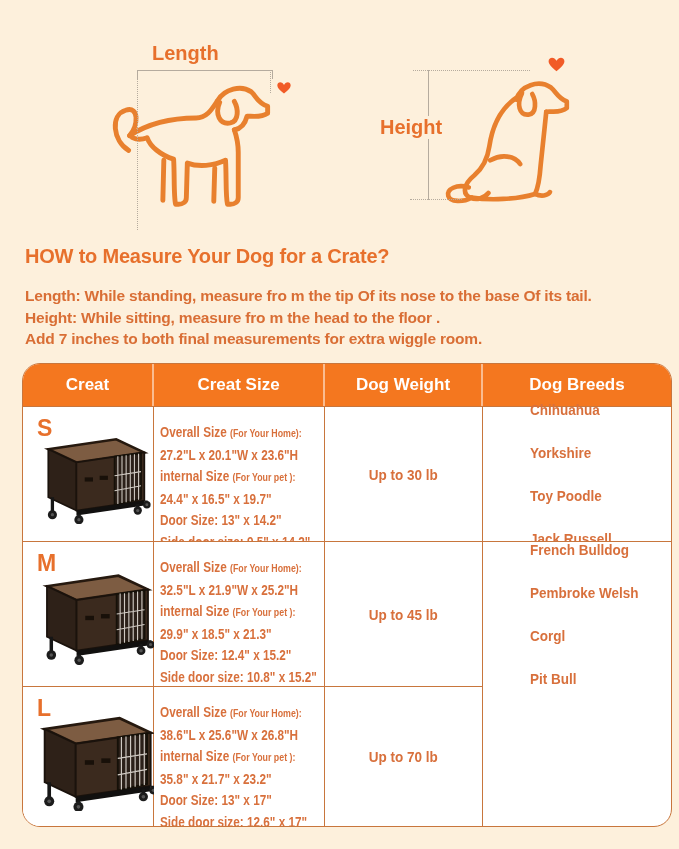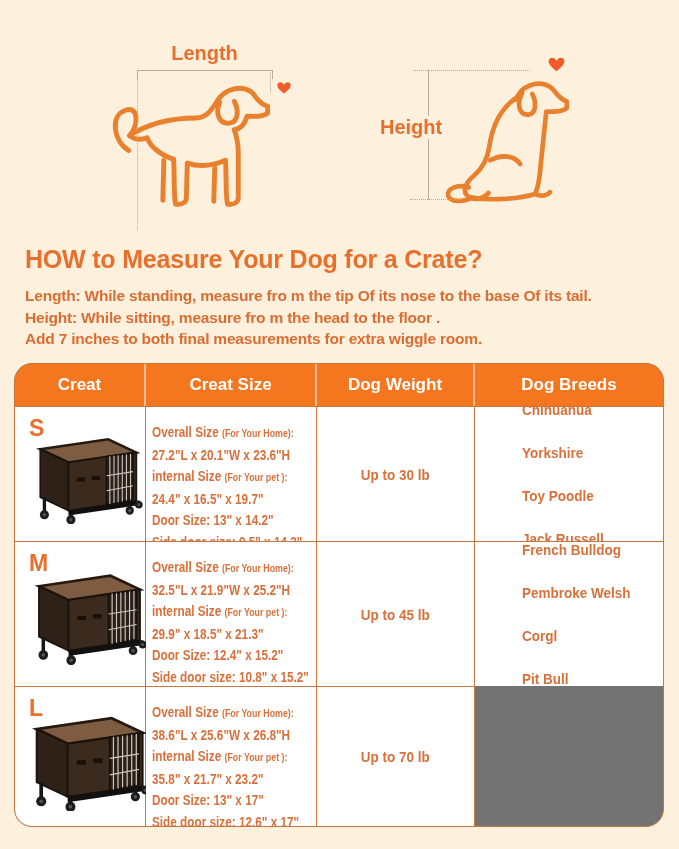--- a/index.html
+++ b/index.html
@@ -17,31 +17,31 @@
   
   .dogpath{stroke:var(--dog-line);stroke-width:5;fill:none;stroke-linecap:round;stroke-linejoin:round;}
   .dog-standing{left:104px;top:74px;width:198px;height:142px;}
   .dog-sitting{left:438px;top:68px;width:140px;height:138px;}
   .heart-left{left:276px;top:80px;width:16px;height:15px;}
   .heart-right{left:547px;top:55px;width:19px;height:18px;}
   .len-bracket{left:137px;top:70px;width:134px;height:8px;
     border-top:1.5px solid var(--measure);border-left:1.5px solid var(--measure);border-right:1.5px solid var(--measure);}
   .len-dot-left{left:137px;top:70px;height:160px;width:0;border-left:1.5px dotted var(--measure);}
   .len-dot-right{left:270px;top:70px;height:23px;width:0;border-left:1.5px dotted var(--measure);}
-  .length-label{left:152px;top:42px;width:105px;text-align:center;font-weight:bold;font-size:20px;color:var(--accent);}
+  .length-label{left:152px;top:42px;width:105px;text-align:left;font-weight:bold;font-size:20px;color:var(--accent);}
   .hgt-line{left:428px;top:70px;height:130px;width:0;border-left:1.5px solid var(--measure);}
   .hgt-dot-top{left:413px;top:70px;width:117px;height:0;border-top:1.5px dotted var(--measure);}
   .hgt-dot-bottom{left:410px;top:199px;width:52px;height:0;border-top:1.5px dotted var(--measure);}
   .height-label{left:376px;top:116px;font-weight:bold;font-size:20px;color:var(--accent);background:var(--bg);padding:0 4px;}
   
-  .page-title{left:25px;top:245px;font-size:25px;font-weight:bold;color:var(--accent);letter-spacing:-0.2px;}
+  .page-title{left:25px;top:245px;font-size:20px;font-weight:bold;color:var(--accent);letter-spacing:-0.2px;}
   .intro{left:25px;top:285px;font-size:15.5px;font-weight:bold;color:var(--para);line-height:21.5px;letter-spacing:-0.2px;}
   
   .size-table{
-    left:14px;top:363px;width:648px;background:#737373;
+    left:22px;top:363px;width:648px;background:#ffffff;
     border:1.5px solid var(--table-border);border-radius:18px;overflow:hidden;
     display:grid;grid-template-columns:131px 171px 158px 1fr;
     grid-template-rows:42px 135px 145px 140px;
   }
   .hcell{background:var(--header-bg);color:var(--header-text);font-weight:bold;font-size:17px;
     display:flex;align-items:center;justify-content:center;border-right:2px solid rgba(255,246,236,.55);}
   .hcell.last{border-right:none;}
   .bcell{border-top:1.5px solid var(--table-border);border-right:1.5px solid var(--table-border);position:relative;background:#fff;}
   .bcell.last{border-right:none;}
   .size-letter{position:absolute;left:14px;top:8px;font-size:23px;font-weight:bold;color:var(--accent);}

